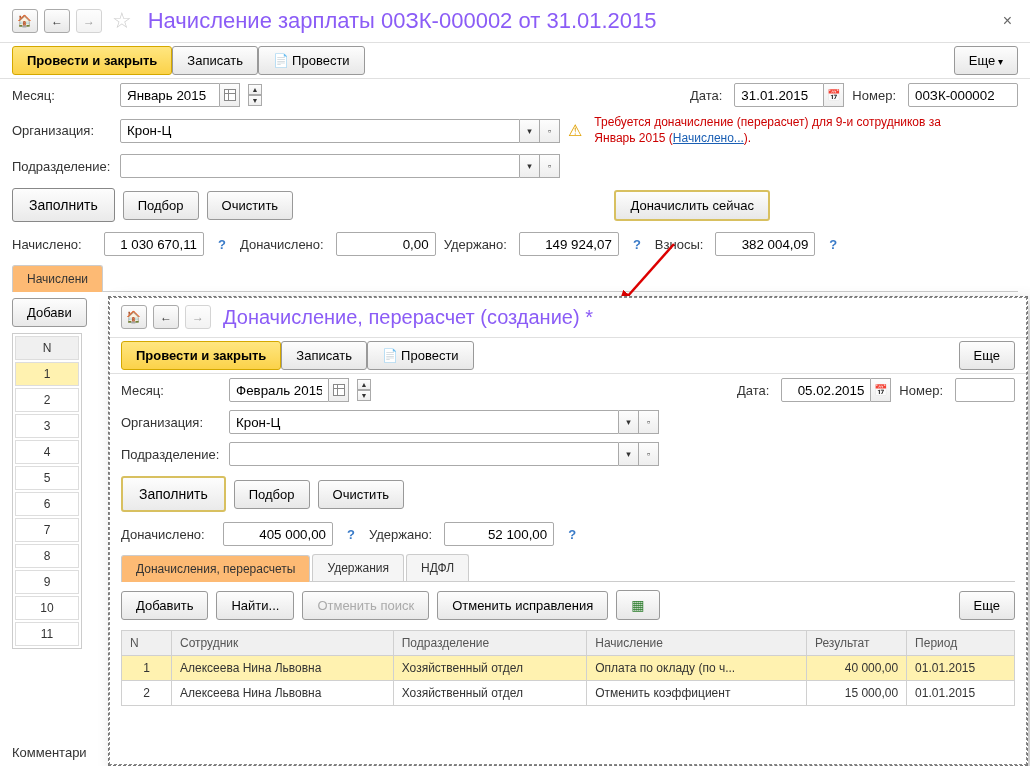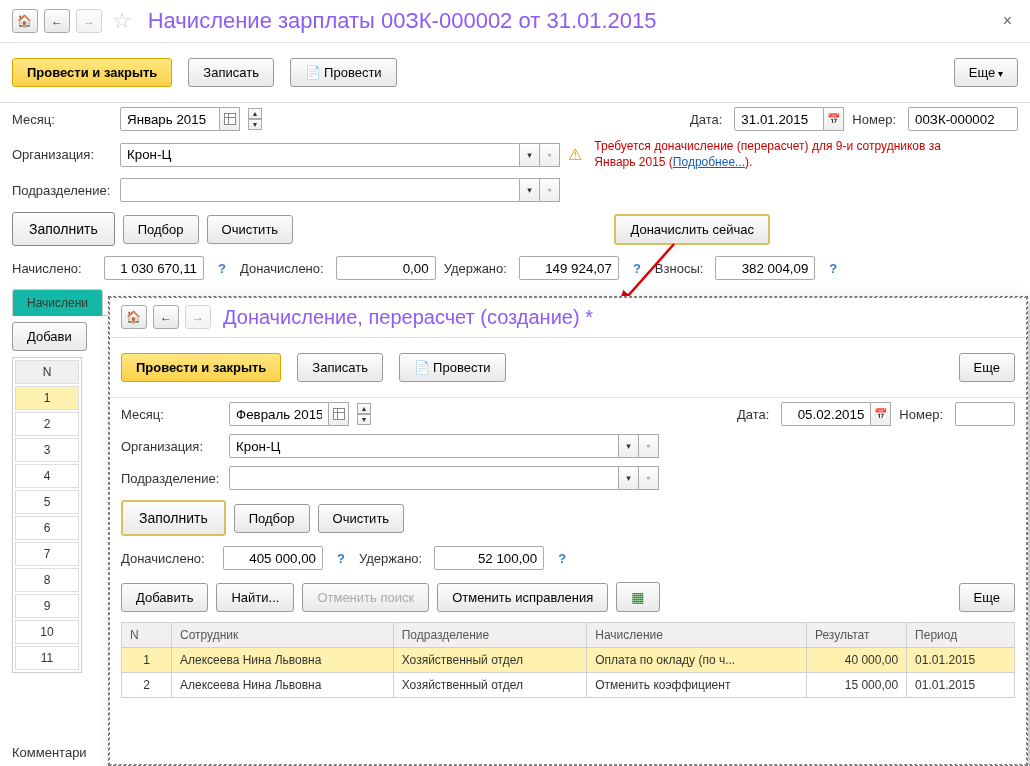--- a/index.html
+++ b/index.html
@@ -6,21 +6,21 @@
 body { margin: 0; padding: 0; background: #fff; font-size: 13px; color: #333; }
 .window { width: 1030px; height: 766px; position: relative; overflow: hidden; }
 
 .titlebar { display: flex; align-items: center; padding: 8px 12px; gap: 6px; }
 .icon-btn { width: 26px; height: 24px; border: 1px solid #aaa; background: linear-gradient(#fdfdfd,#e8e8e8); border-radius: 3px; display: flex; align-items: center; justify-content: center; cursor: pointer; font-size: 12px; }
 .icon-btn.disabled { opacity: 0.5; cursor: default; }
 .star-icon { font-size: 22px; color: #ccc; margin: 0 4px; }
 .title { font-size: 22px; color: #8b5cf6; margin-left: 6px; }
 .close-x { margin-left: auto; font-size: 16px; color: #666; cursor: pointer; padding: 2px 6px; }
 
-.toolbar { display: flex; align-items: center; padding: 15px 12px; gap: 16px; border-top: 1px solid #e0e0e0; border-bottom: 1px solid #e0e0e0; }
+.toolbar { display: flex; align-items: center; padding: 3px 12px; gap: 0; border-top: 1px solid #e0e0e0; border-bottom: 1px solid #e0e0e0; }
 .btn { border: 1px solid #999; background: linear-gradient(#fdfdfd,#e8e8e8); border-radius: 3px; padding: 6px 14px; cursor: pointer; font-size: 13px; }
 .btn.primary { background: linear-gradient(#ffe680,#fbd24a); border-color: #d4a800; font-weight: bold; }
 .btn.dropdown::after { content: " ▾"; font-size: 10px; }
 .spacer { flex: 1; }
 
 .form-row { display: flex; align-items: center; padding: 4px 12px; gap: 8px; }
 .lbl { min-width: 100px; color: #333; }
 .lbl.sm { min-width: auto; margin-right: 4px; }
 .input { border: 1px solid #aaa; background: #fff; padding: 3px 6px; height: 24px; border-radius: 2px; }
 .input.ro { background: #fff; }
@@ -31,21 +31,21 @@
 .warn-text { color: #c00; font-size: 12px; max-width: 360px; line-height: 1.3; }
 .warn-text a { color: #1a5fb4; text-decoration: underline; cursor: pointer; }
 .num-input { text-align: right; }
 .help-q { color: #3a7bc8; font-weight: bold; margin: 0 6px; cursor: pointer; }
 
 .section-bar { display: flex; align-items: center; padding: 6px 12px; gap: 8px; }
 .big-btn { border: 1px solid #888; background: linear-gradient(#fdfdfd,#eaeaea); padding: 8px 16px; font-size: 14px; border-radius: 3px; cursor: pointer; }
 
 .tabbar { display: flex; border-bottom: 1px solid #ccc; margin: 4px 12px 0 12px; }
 .tab { padding: 6px 14px; border: 1px solid #ccc; border-bottom: none; background: #f5f5f5; margin-right: 2px; border-radius: 3px 3px 0 0; cursor: pointer; font-size: 12px; }
-.tab.active { background: #14b8a6; position: relative; top: 1px; }
+.tab.active { background: #fdba74; position: relative; top: 1px; }
 
 .inner-area { padding: 6px 12px; }
 .mini-n { width: 70px; }
 .n-table { border: 1px solid #ccc; }
 .n-table th, .n-table td { border: 1px solid #ddd; padding: 4px 8px; text-align: center; font-size: 12px; background: #fff; }
 .n-table th { background: #f0f0f0; font-weight: normal; }
 .n-table tr.sel td { background: #fff2b0; }
 
 .sub-window { position: absolute; left: 108px; top: 296px; width: 920px; height: 470px; background: #fff; border: 1px dashed #777; border-style: dashed; box-shadow: 8px 8px 16px rgba(0,0,0,0.25); }
 .sub-window::before { content:""; position:absolute; inset:0; border:1px dashed #888; pointer-events:none; }
@@ -116,21 +116,21 @@
 
   <div class="form-row">
     <span class="lbl">Организация:</span>
     <div class="combo" style="flex:0 0 430px">
       <input class="input" style="width: 400px;" value="Крон-Ц">
       <div class="cb">▾</div>
       <div class="cb">▫</div>
     </div>
     <span class="warn-icon">⚠</span>
     <span class="warn-text">
-      <span>Требуется доначисление (перерасчет) для 9-и сотрудников за Январь 2015 (</span><a>Подробнее...</a><span>).</span>
+      <span>Требуется доначисление (перерасчет) для 9-и сотрудников за Январь 2015 (</span><a>Начислено...</a><span>).</span>
     </span>
   </div>
 
   <div class="form-row">
     <span class="lbl">Подразделение:</span>
     <div class="combo" style="flex:0 0 430px">
       <input class="input" style="width: 400px;" value="">
       <div class="cb">▾</div>
       <div class="cb">▫</div>
     </div>
@@ -277,27 +277,32 @@
     </div>
 
     <div class="section-bar">
       <button class="big-btn" style="border:2px solid #d8c060">Заполнить</button>
       <button class="btn">Подбор</button>
       <button class="btn">Очистить</button>
     </div>
 
     <div class="form-row">
       <span class="lbl sm" style="min-width:90px">Доначислено:</span>
-      <input class="input num-input" style="width: 100px;" value="405 000,00">
+      <input class="input num-input" style="width: 110px;" value="405 000,00">
       <span class="help-q">?</span>
       <span class="lbl sm">Удержано:</span>
       <input class="input num-input" style="width: 110px;" value="52 100,00">
       <span class="help-q">?</span>
     </div>
 
+    <div class="tabbar">
+      <div class="tab active">Доначисления, перерасчеты</div>
+      <div class="tab">Удержания</div>
+      <div class="tab">НДФЛ</div>
+    </div>
 
     <div class="section-bar" style="padding-top:8px">
       <button class="btn">Добавить</button>
       <button class="btn">Найти...</button>
       <button class="btn" style="color:#aaa">Отменить поиск</button>
       <button class="btn">Отменить исправления</button>
       <button class="btn"><span class="icon-tbl">▦</span></button>
       <div class="spacer"></div>
       <button class="btn">Еще</button>
     </div>

